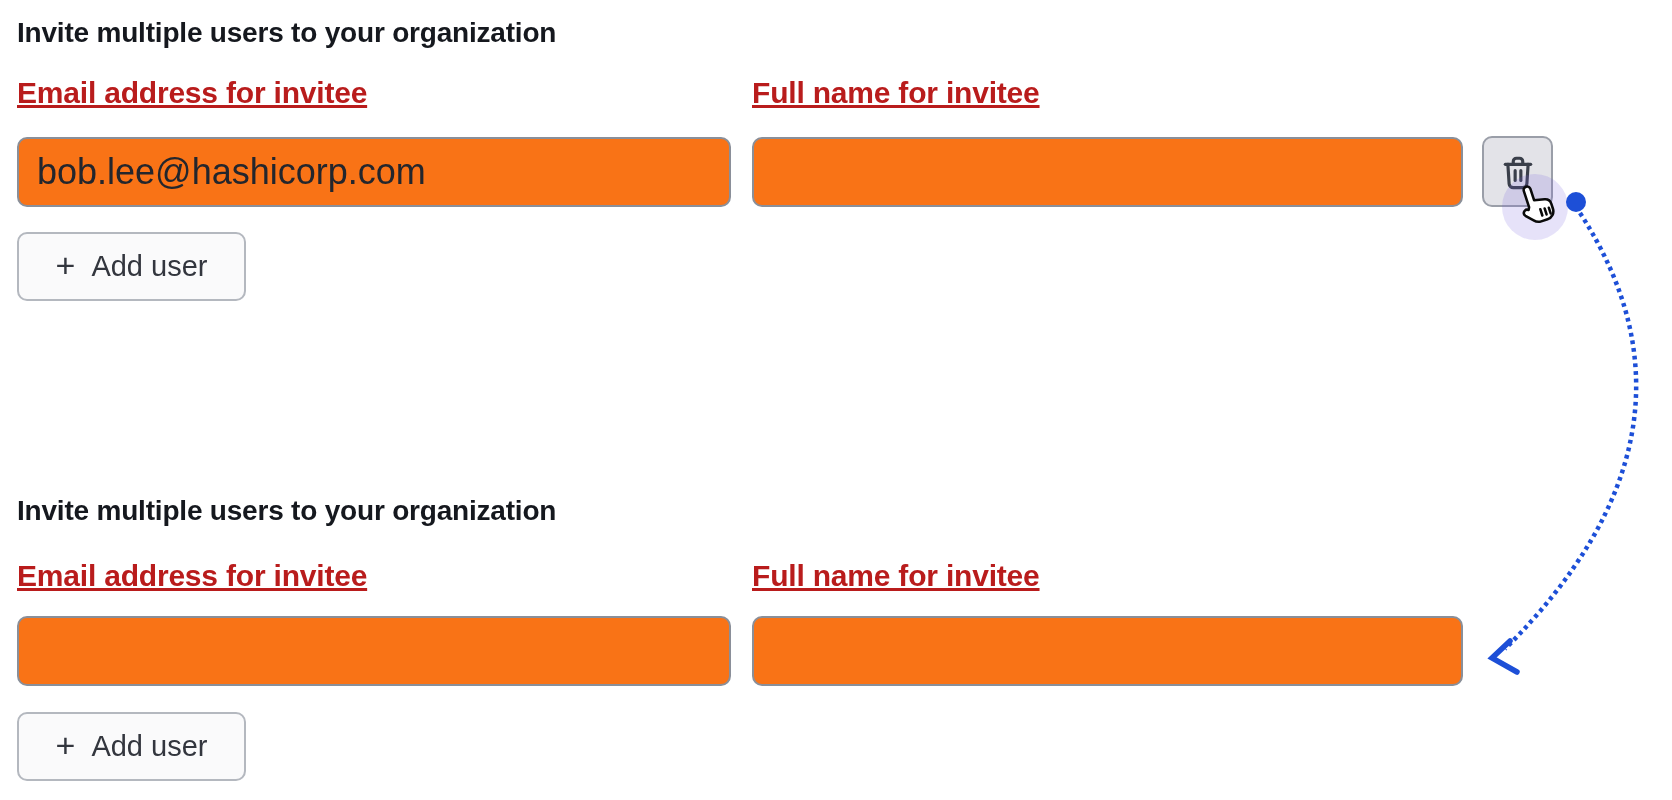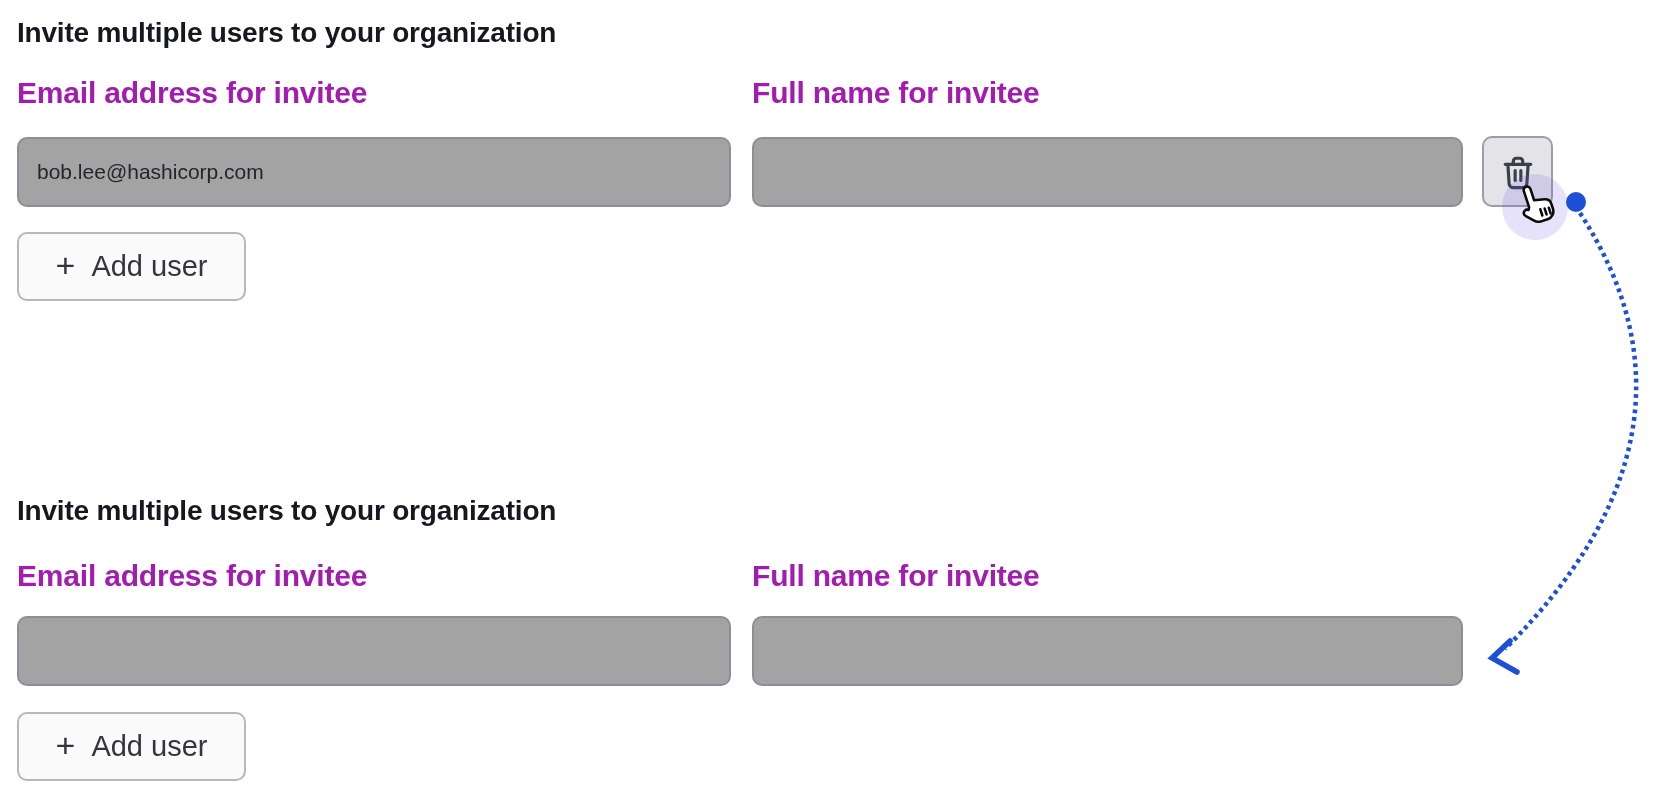--- a/index.html
+++ b/index.html
@@ -9,31 +9,31 @@
     background: #ffffff;
     font-family: "Liberation Sans", sans-serif;
     overflow: hidden;
   }
   .abs { position: absolute; }
   .heading {
     font-size: 28px; font-weight: 700; color: #15181e;
     letter-spacing: -0.2px; white-space: nowrap; line-height: 34px;
   }
   .field-label {
-    font-size: 30px; font-weight: 700; color: #a21caf;
-    letter-spacing: -0.2px; white-space: nowrap; line-height: 34px;
+    font-size: 30px; font-weight: 700; color: #b91c1c;
+    letter-spacing: -0.2px; white-space: nowrap; line-height: 34px; text-decoration: underline;
   }
   input.field {
     position: absolute;
     height: 70px;
     border: 2px solid #8a8f99;
     border-radius: 10px;
-    background: #a3a3a3;
+    background: #f97316;
     font-family: "Liberation Sans", sans-serif;
-    font-size: 21px;
+    font-size: 36px;
     color: #23262d;
     padding: 0 18px;
     outline: none;
   }
   .add-user-btn {
     position: absolute;
     width: 229px; height: 69px;
     display: flex; align-items: center; justify-content: center; gap: 16px;
     background: #fafafb;
     border: 2px solid #b4b8bf;

